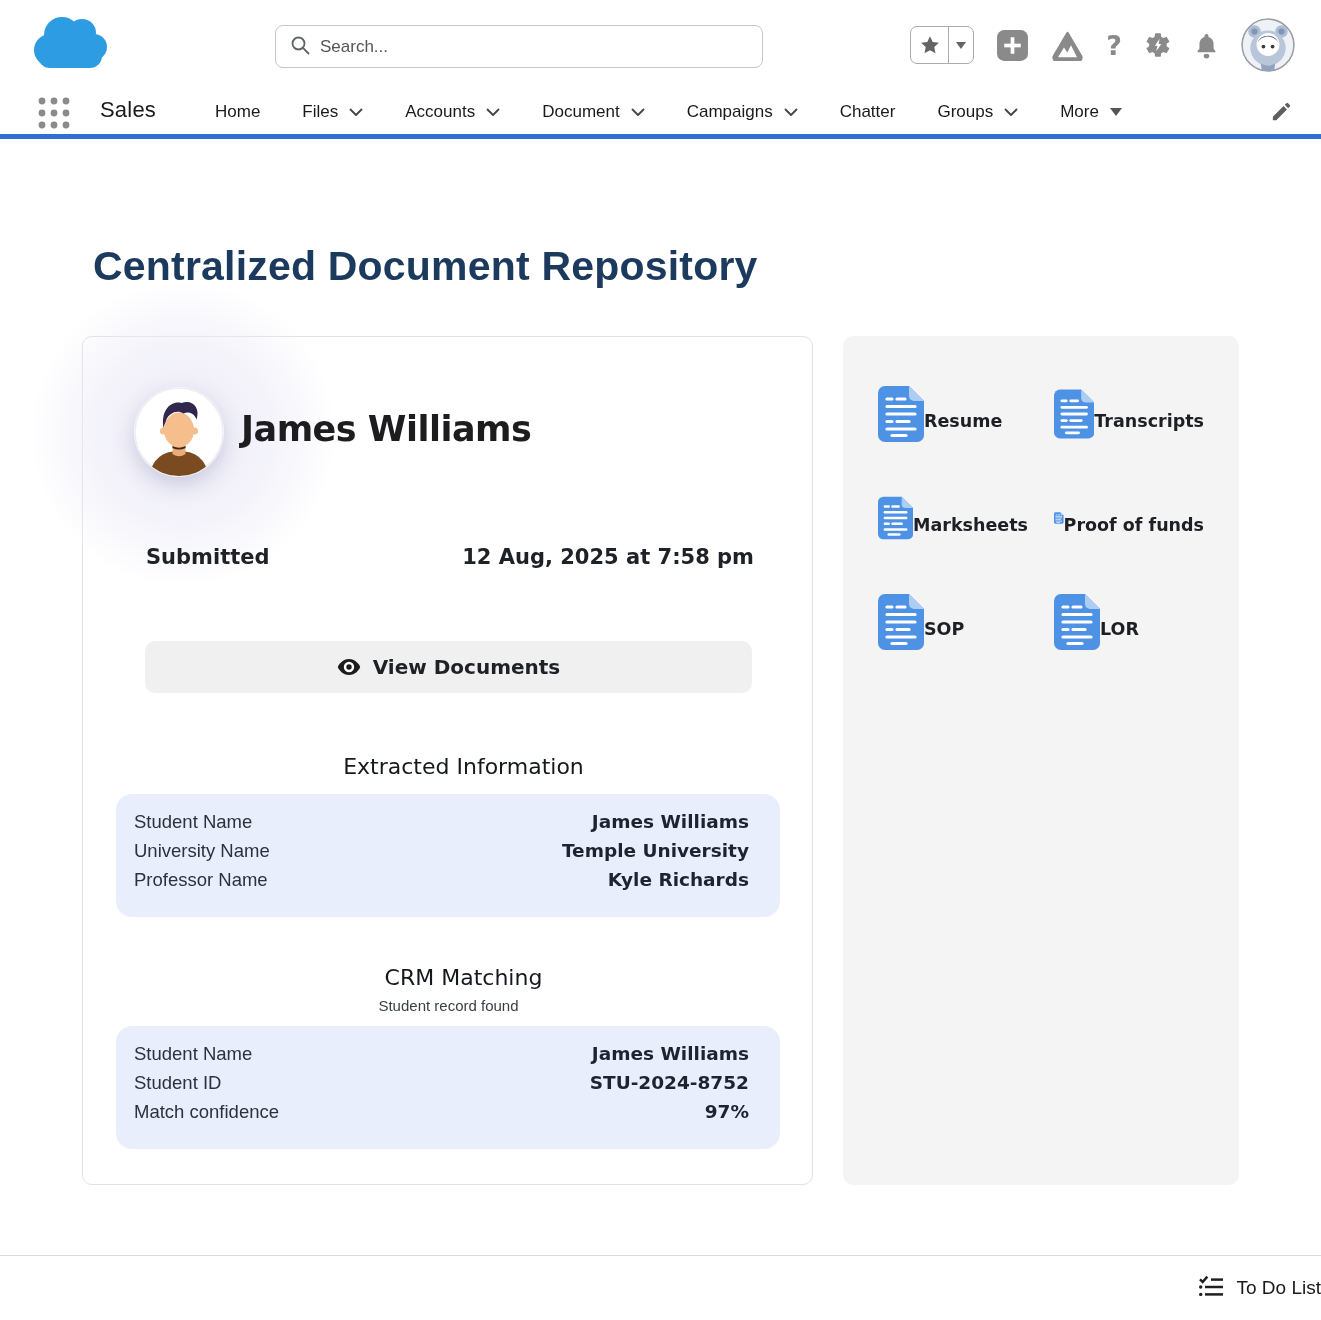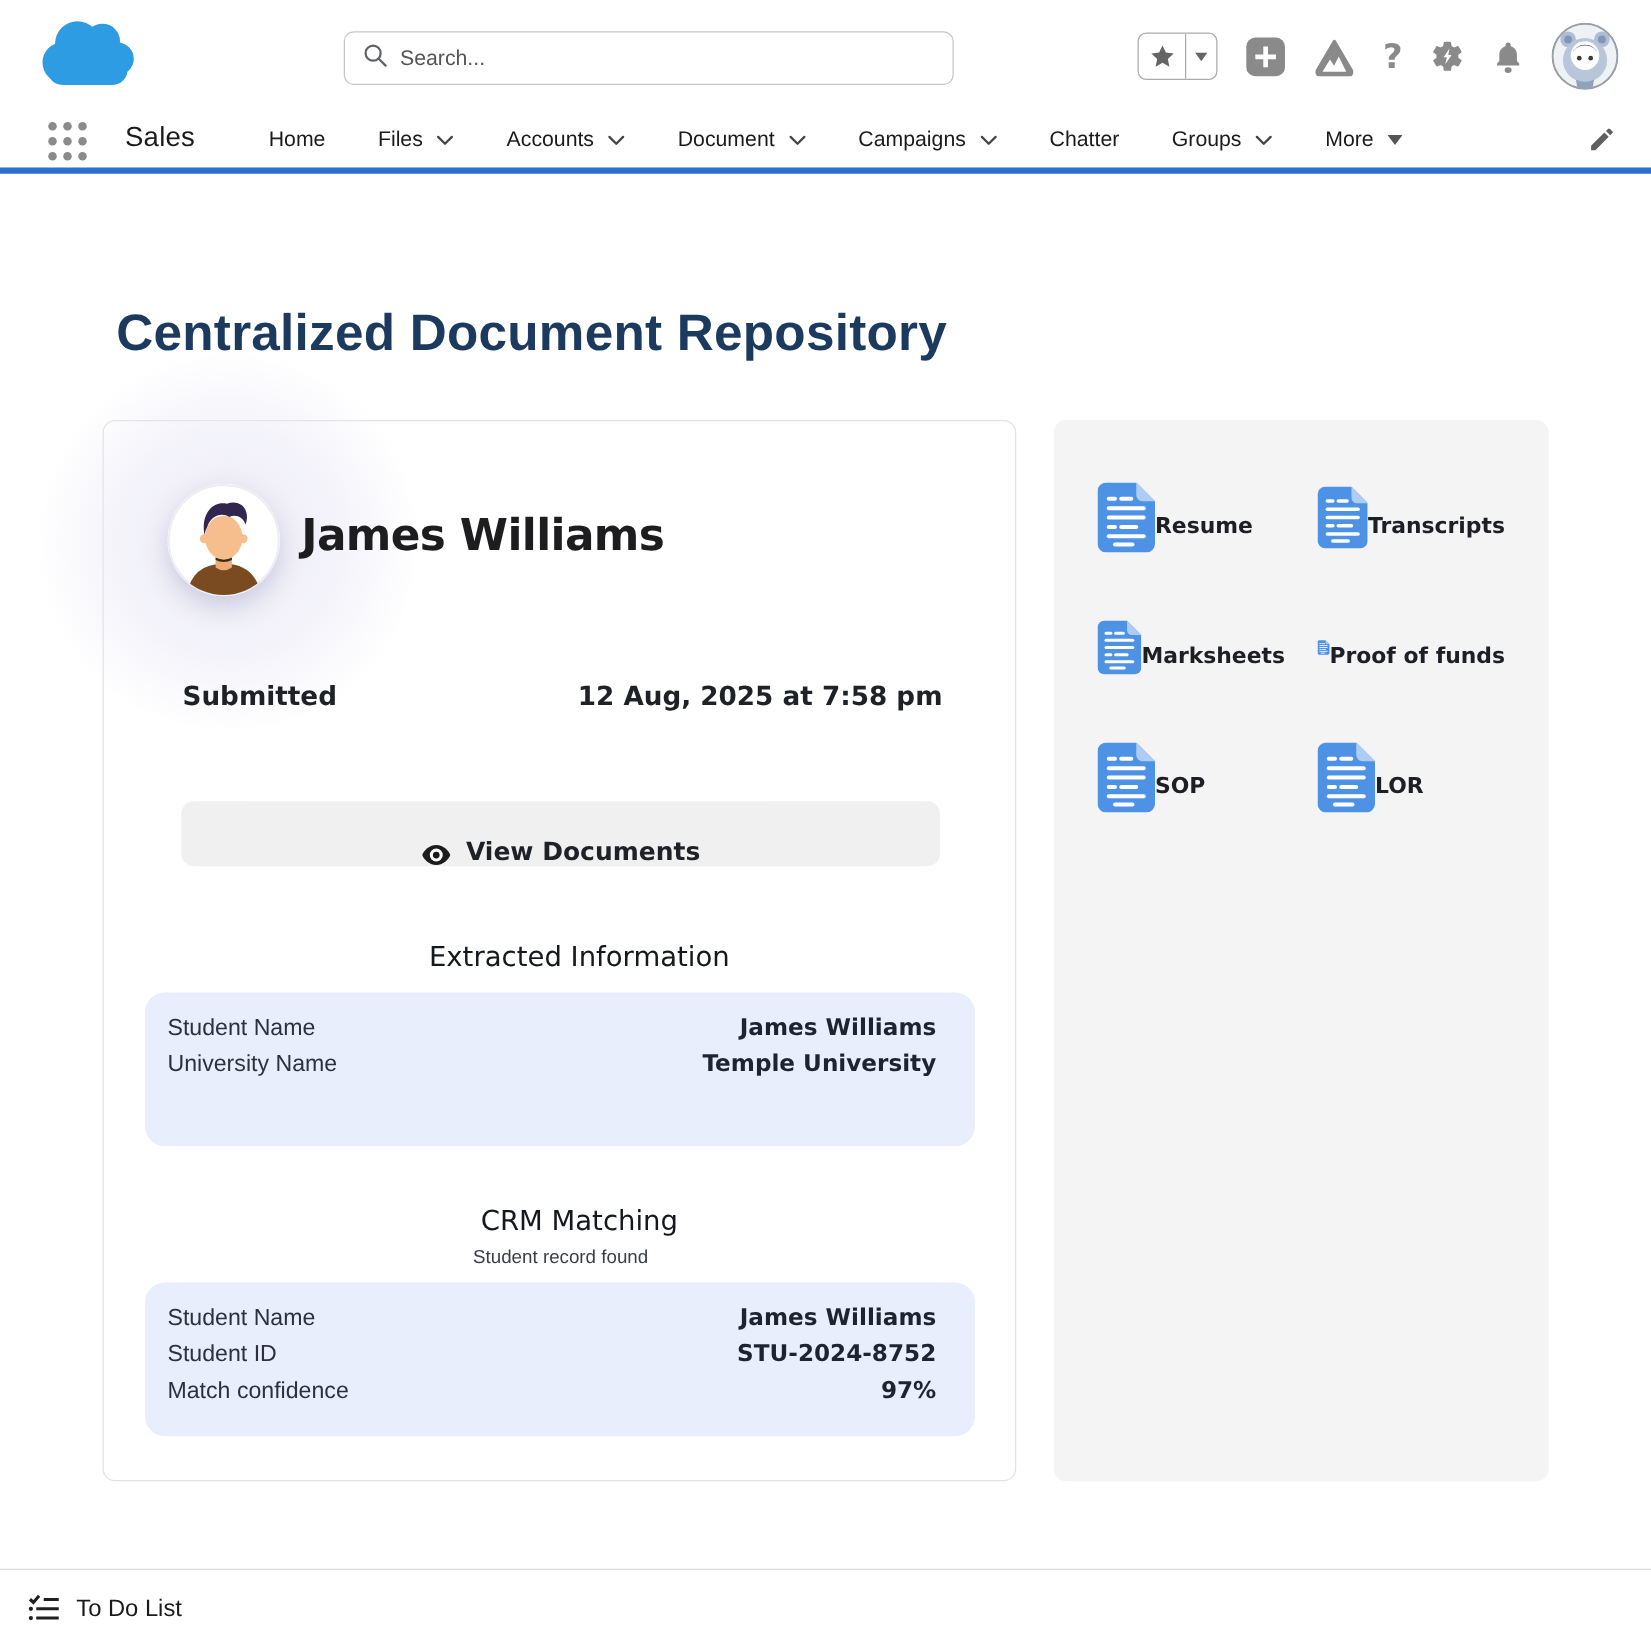--- a/index.html
+++ b/index.html
@@ -35,41 +35,41 @@
   
   .profile-card { position:absolute; left:82px; top:336px; width:731px; height:849px; background:#fff; border:1px solid #e2e2e2; border-radius:10px; }
   .avatar-glow { position:absolute; left:-55px; top:-58px; width:310px; height:310px; border-radius:50%;
       background:radial-gradient(circle, rgba(234,233,246,0.95) 0%, rgba(234,233,246,0.5) 42%, rgba(255,255,255,0) 70%); }
   .avatar-wrap { position:absolute; left:51px; top:50px; width:90px; height:90px; border-radius:50%; background:#fff; box-shadow:0 8px 20px rgba(110,110,160,0.28); }
   .avatar-wrap svg { display:block; border-radius:50%; }
   .person-name { position:absolute; left:158px; top:72px; font-size:35px; font-weight:700; color:#1d1d1f; font-family:"DejaVu Sans","Liberation Sans",sans-serif; letter-spacing:-0.5px; }
   .kv-rows { position:absolute; left:63px; top:208px; width:608px; }
   .kv-row { display:flex; justify-content:space-between; align-items:baseline; height:39px; }
   .kv-row .k, .kv-row .v { font-size:21px; font-weight:700; color:#1e2126; font-family:"DejaVu Sans","Liberation Sans",sans-serif; }
-  .view-docs-btn { position:absolute; left:62px; top:304px; width:607px; height:52px; background:#f0f0f0; border:none; border-radius:10px; display:flex; align-items:flex-end; justify-content:center; gap:12px; cursor:pointer; }
+  .view-docs-btn { position:absolute; left:62px; top:304px; width:607px; height:52px; background:#f0f0f0; border:none; border-radius:10px; display:flex; align-items:center; justify-content:center; gap:12px; cursor:pointer; }
   .view-docs-btn span { font-size:20px; font-weight:700; color:#1e2126; font-family:"DejaVu Sans","Liberation Sans",sans-serif; }
   .section-title { position:absolute; left:15px; width:731px; text-align:center; font-size:22px; font-weight:400; color:#15181d; font-family:"DejaVu Sans","Liberation Sans",sans-serif; }
   .sec1-title { top:417px; }
   .sec2-title { top:628px; }
   .section-sub { position:absolute; left:0; top:660px; width:731px; text-align:center; font-size:15px; color:#3a3f46; }
   .info-panel { position:absolute; left:33px; width:664px; height:123px; background:#e9eefc; border-radius:16px; padding:17px 31px 0 18px; }
   .panel-1 { top:457px; }
   .panel-2 { top:689px; }
   .info-row { display:flex; justify-content:space-between; align-items:baseline; height:29px; }
   .info-row .lbl { font-size:18.5px; color:#2b323d; }
   .info-row .val { font-size:18.5px; font-weight:700; color:#1d2430; font-family:"DejaVu Sans","Liberation Sans",sans-serif; }
 
   
   .docs-panel { position:absolute; left:843px; top:336px; width:396px; height:849px; background:#f4f4f4; border-radius:10px; }
   .docs-grid { display:grid; grid-template-columns:150px 150px; column-gap:26px; row-gap:48px; justify-content:center; padding-top:50px; }
   .doc-tile { display:flex; flex-direction:row; align-items:center; cursor:pointer; }
   .doc-tile .doc-label { margin-top:14px; font-size:17.5px; font-weight:700; color:#1d1f24; font-family:"DejaVu Sans","Liberation Sans",sans-serif; white-space:nowrap; }
 
   
-  .footer-bar { position:absolute; left:0; top:1255px; width:1321px; height:65px; background:#fff; border-top:1px solid #dcdcdc; display:flex; align-items:center; padding-left:22px; gap:13px; }
+  .footer-bar { position:absolute; left:0; top:1255px; width:1321px; height:65px; background:#fff; border-top:1px solid #dcdcdc; display:flex; align-items:center; padding-left:22px; gap:13px;justify-content:flex-end; }
   .footer-bar .todo-label { font-size:19px; color:#1a1a1a; }
 </style>
 </head>
 <body>
 
 <div id="stage">
 
   <div class="topbar">
     <div class="cloud-logo">
       <svg width="84" height="64" viewBox="0 0 84 64">
@@ -273,20 +273,24 @@
     <div class="section-title sec1-title">Extracted Information</div>
     <div class="info-panel panel-1">
       <div class="info-row">
         <span class="lbl">Student Name</span>
         <span class="val">James Williams</span>
       </div>
       <div class="info-row">
         <span class="lbl">University Name</span>
         <span class="val">Temple University</span>
       </div>
+      <div class="info-row">
+        <span class="lbl">Professor Name</span>
+        <span class="val">Kyle Richards</span>
+      </div>
     </div>
 
     <div class="section-title sec2-title">CRM Matching</div>
     <div class="section-sub">Student record found</div>
     <div class="info-panel panel-2">
       <div class="info-row">
         <span class="lbl">Student Name</span>
         <span class="val">James Williams</span>
       </div>
       <div class="info-row">

